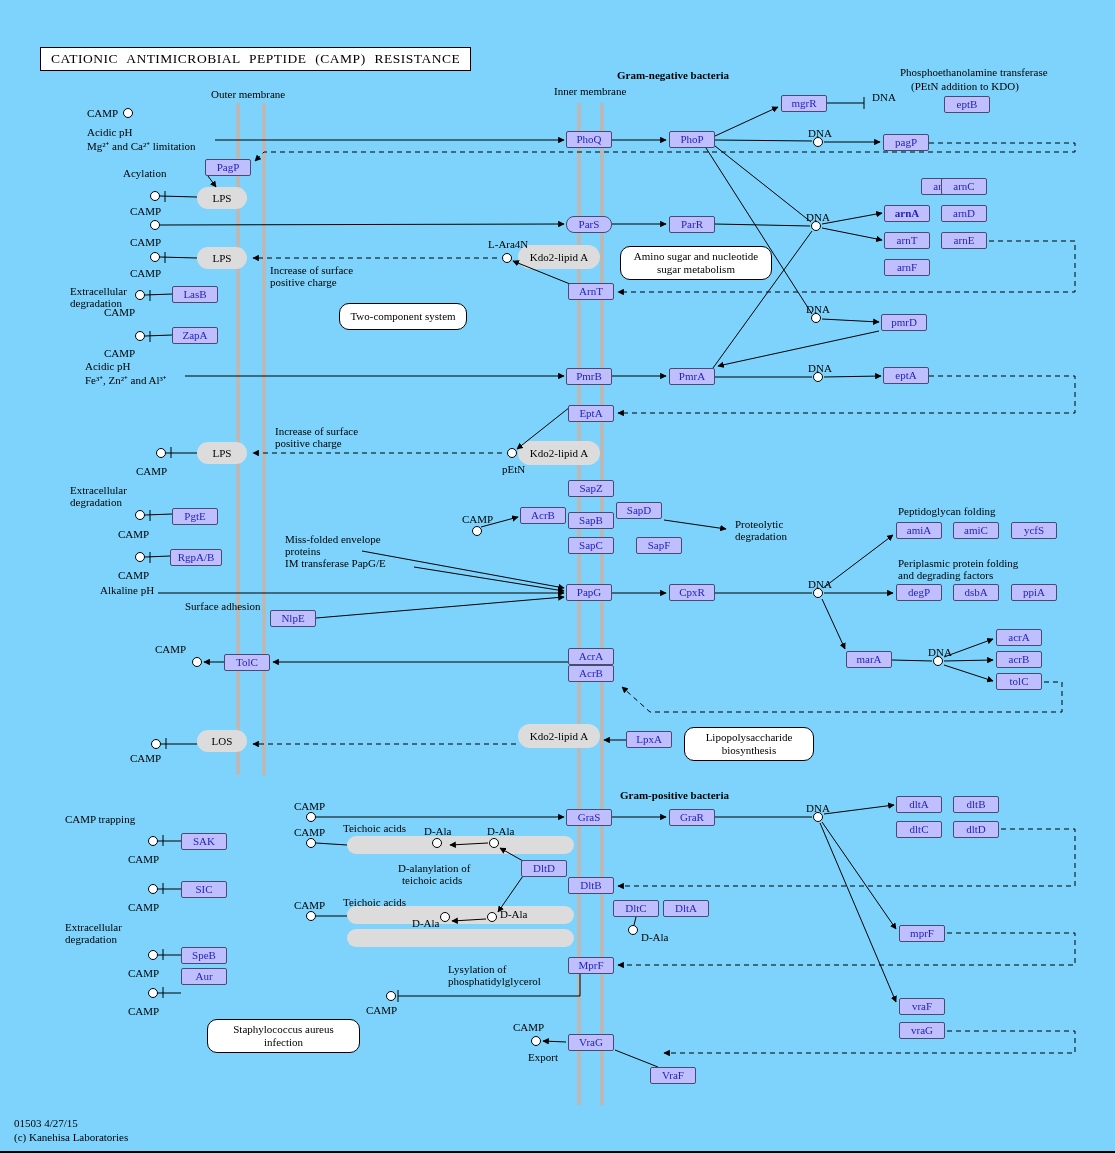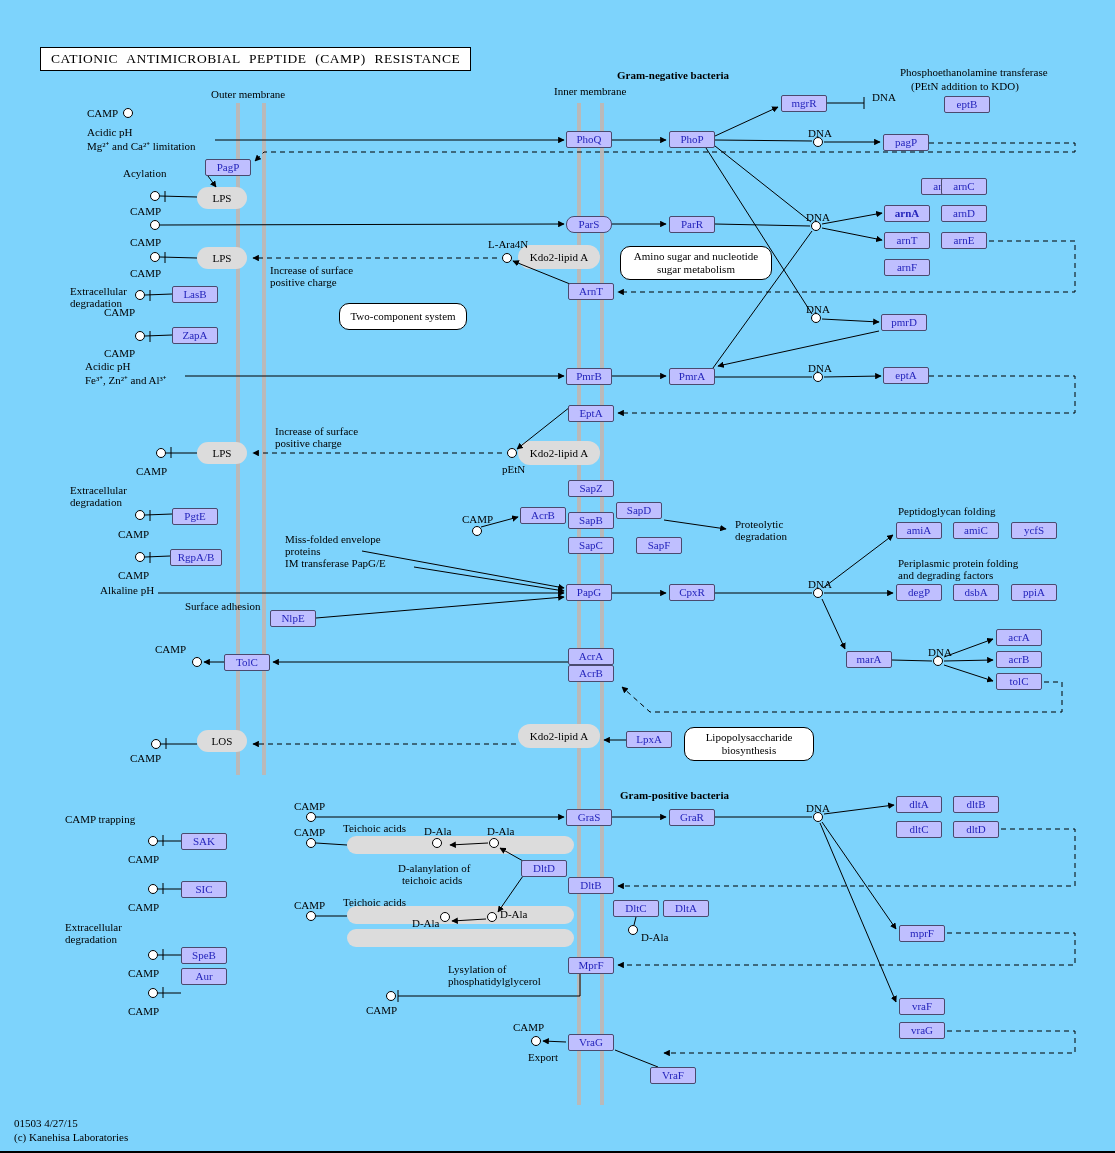--- a/index.html
+++ b/index.html
@@ -341,17 +341,21 @@
         <div>Two-component system</div>
       </div>
       <div class="ibox" style="left: 620px; top: 246px; width: 152px; height: 34px;">
         <div>Amino sugar and nucleotide</div>
         <div>sugar metabolism</div>
       </div>
       <div class="ibox" style="left: 684px; top: 727px; width: 130px; height: 34px;">
         <div>Lipopolysaccharide</div>
         <div>biosynthesis</div>
       </div>
+      <div class="ibox" style="left: 207px; top: 1019px; width: 153px; height: 34px;">
+        <div>Staphylococcus aureus</div>
+        <div>infection</div>
+      </div>
     </div>
 
   <div class="footer" style="top:1117px">01503 4/27/15</div>
   <div class="footer" style="top:1131px">(c) Kanehisa Laboratories</div>
 </div>
 
 </body></html>

